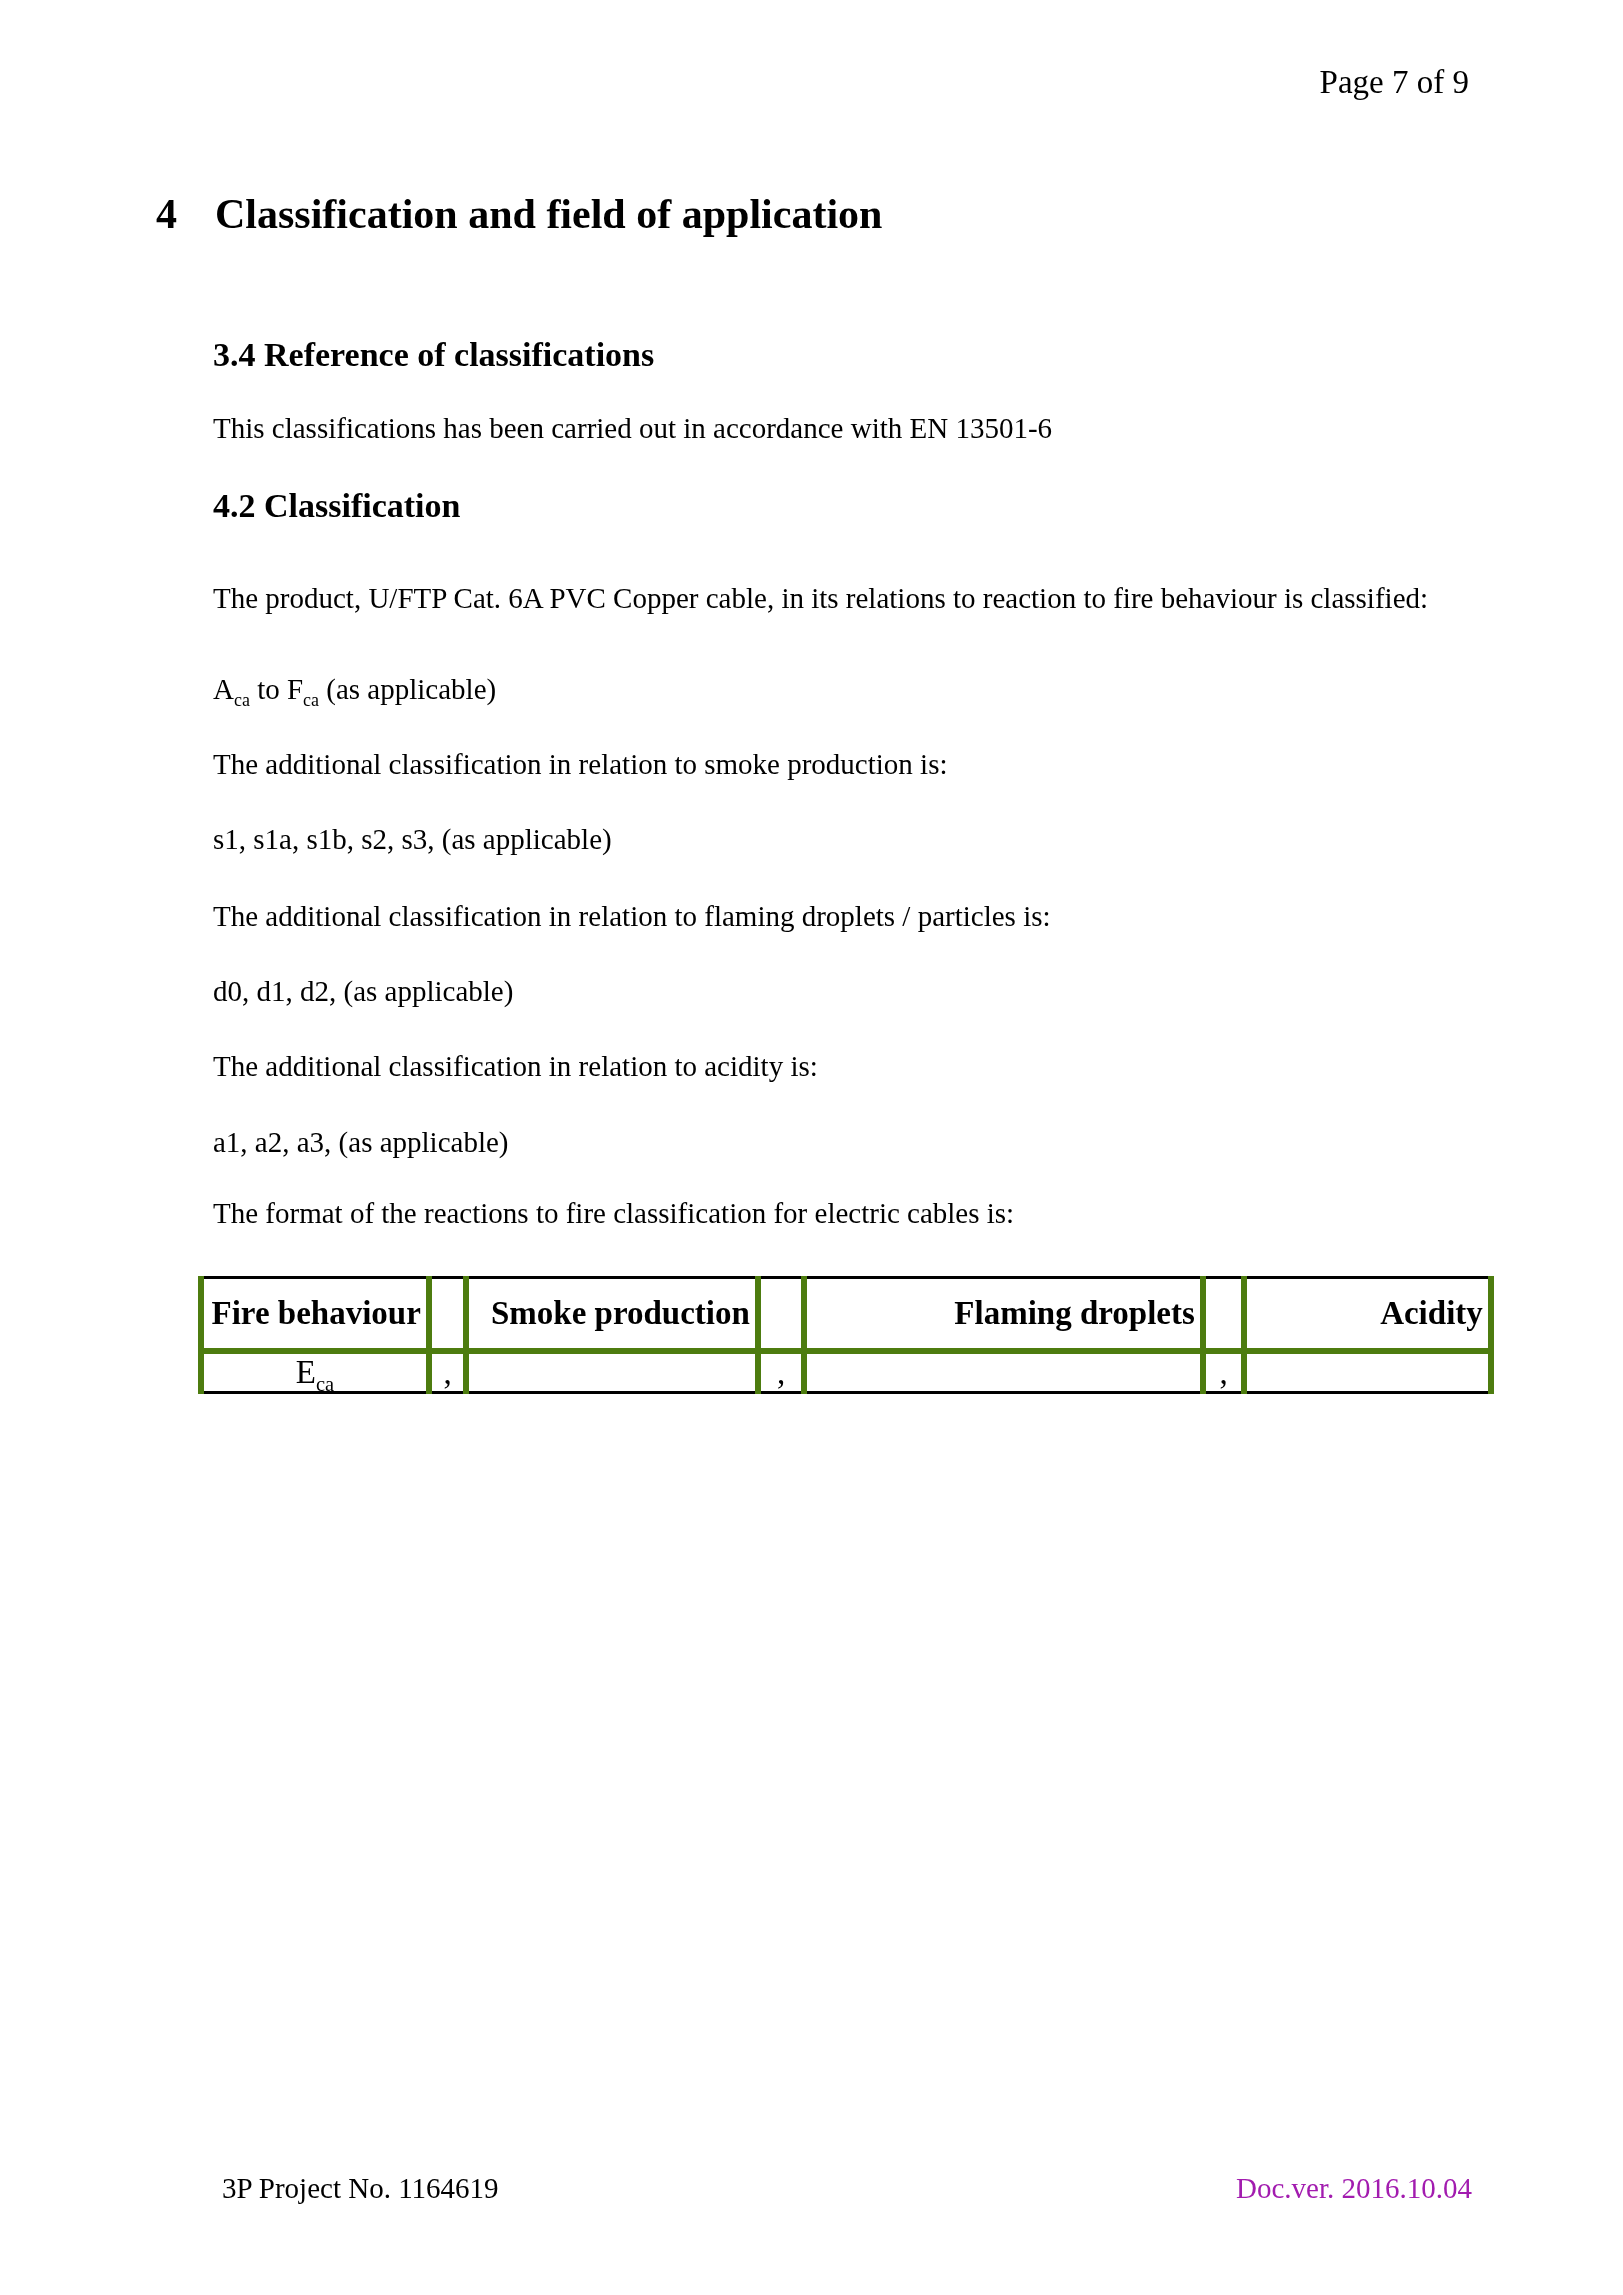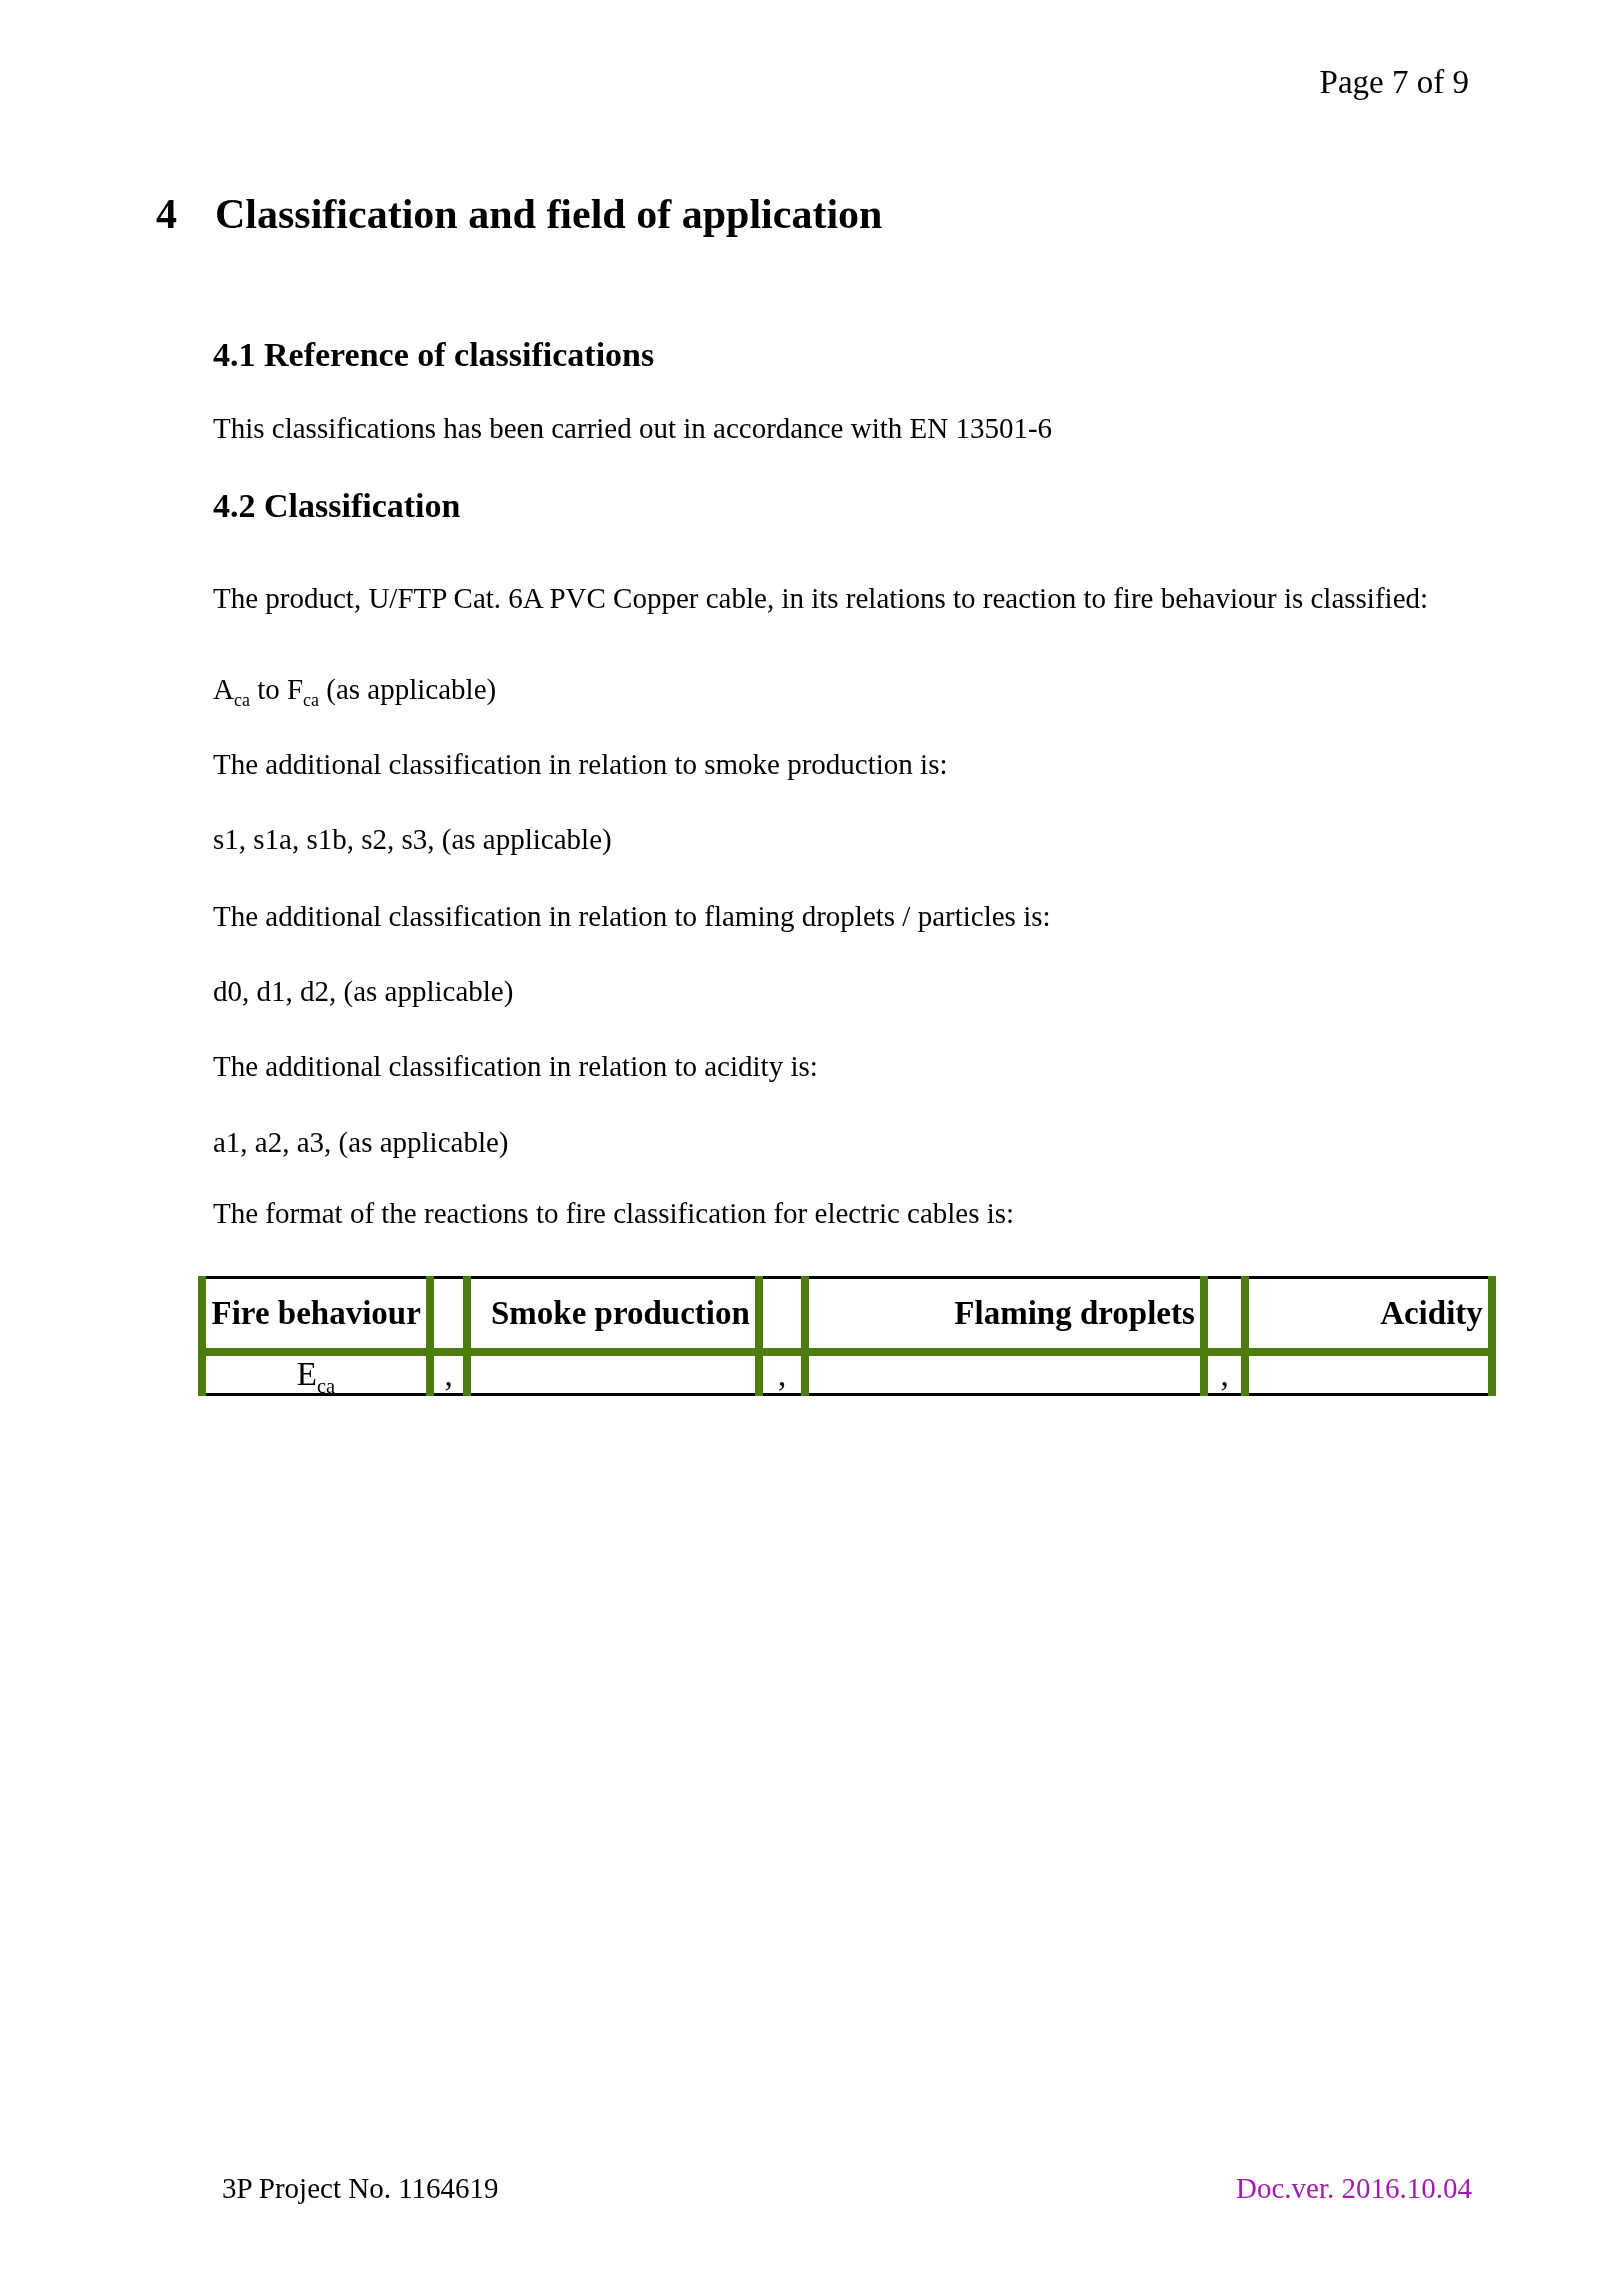--- a/index.html
+++ b/index.html
@@ -42,21 +42,21 @@
   sub { font-size: 0.62em; line-height: 0; }
   table.cls-table {
     position: absolute;
     left: 198px;
     top: 1276px;
     border-collapse: collapse;
     table-layout: fixed;
     width: 1290px;
     font-size: 33px;
   }
-  table.cls-table td { border: 8px solid #4d7c0f; }
+  table.cls-table td { border: 6px solid #4d7c0f; }
   table.cls-table tr.head-row td {
     border-top: 3.3px solid #000000;
     border-bottom: 3.3px solid #000000;
     height: 69px;
     font-weight: bold;
     text-align: right;
     vertical-align: middle;
     line-height: 1.15;
     padding: 0 5.2px;
   }
@@ -93,21 +93,21 @@
 <body>
 
 <div class="page">
 
   <div class="page-number">Page 7 of 9</div>
 
   <div class="main-heading">
     <span class="heading-num">4</span><span>Classification and field of application</span>
   </div>
 
-  <div class="block subhead" style="top: 335px;">4.1 Reference of classifications</div>
+  <div class="block subhead" style="top: 335px;">3.4 Reference of classifications</div>
 
   <div class="block" style="top: 412px;">This classifications has been carried out in accordance with EN 13501-6</div>
 
   <div class="block subhead" style="top: 486px;">4.2 Classification</div>
 
   <div class="block justify" style="top: 558px;">The product, U/FTP Cat. 6A PVC Copper cable, in its relations to reaction to fire behaviour is classified:</div>
 
   <div class="block" style="top: 673px;"><span>A</span><sub>ca</sub><span> to F</span><sub>ca</sub><span> (as applicable)</span></div>
 
   <div class="block" style="top: 748px;">The additional classification in relation to smoke production is:</div>

